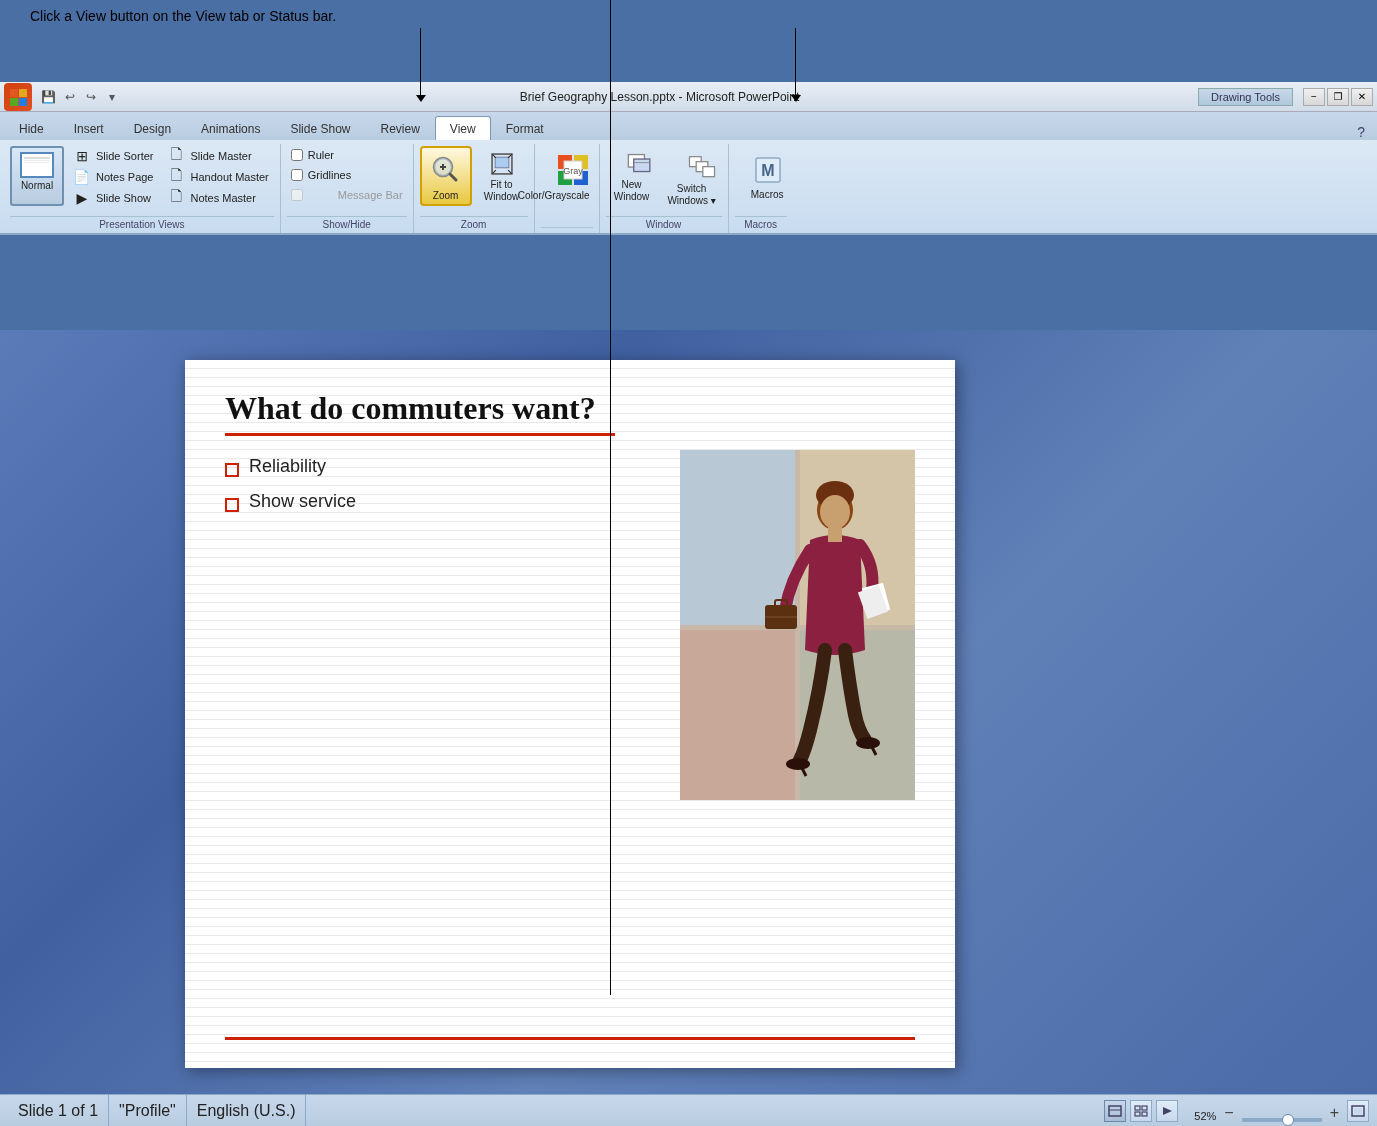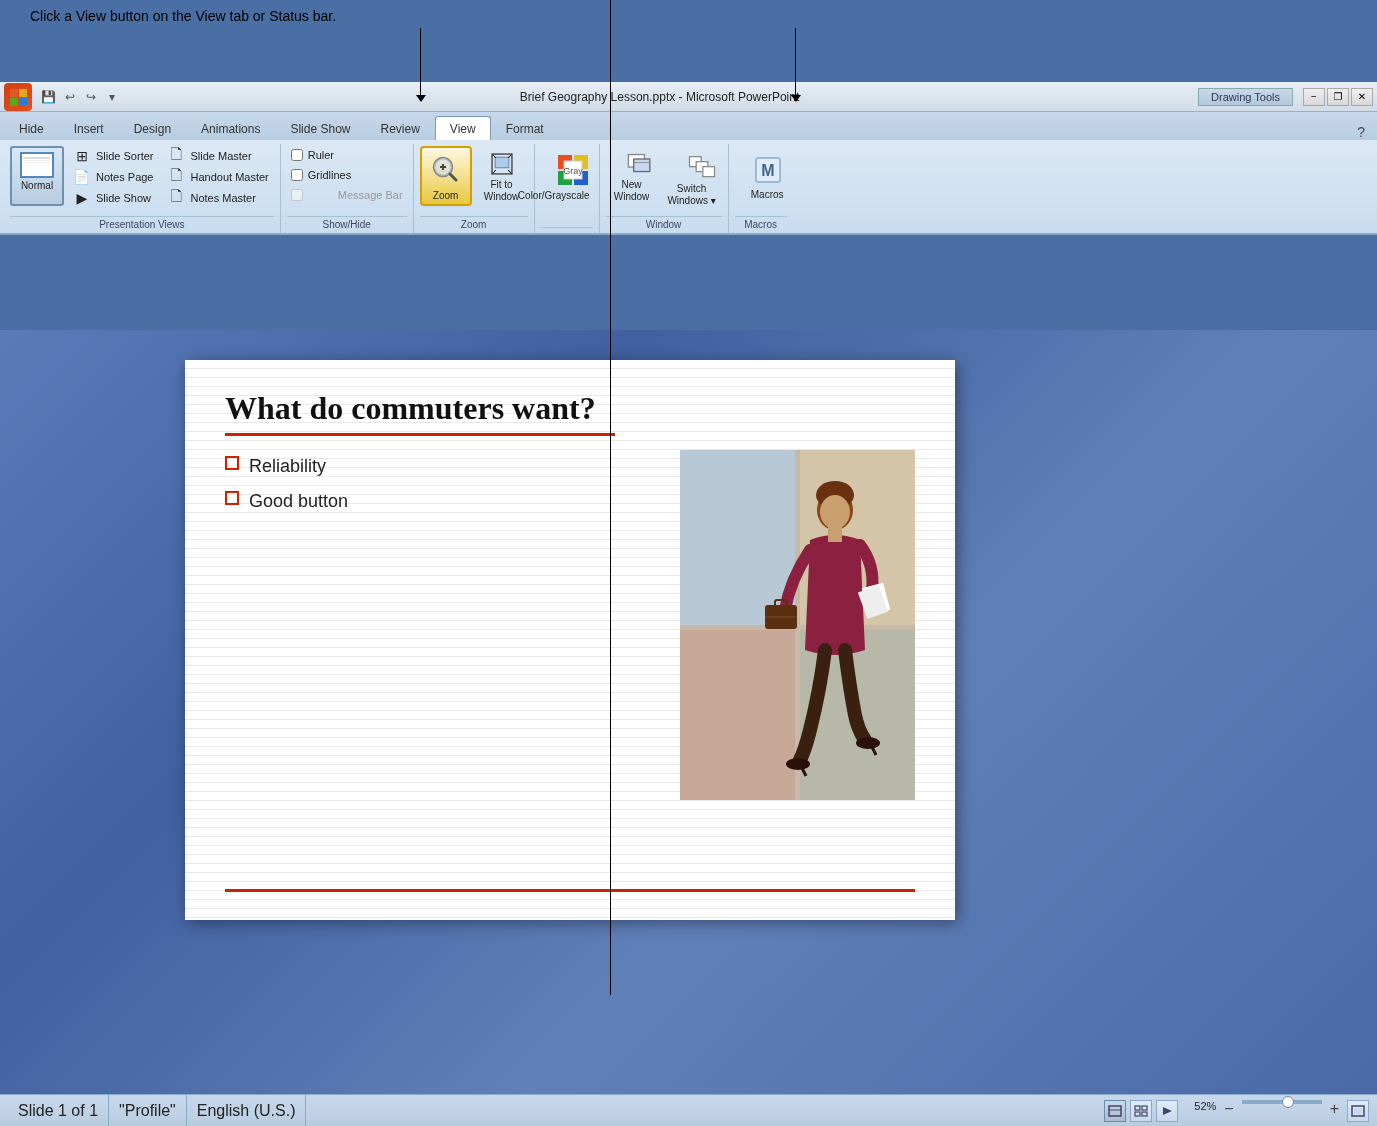--- a/index.html
+++ b/index.html
@@ -340,21 +340,21 @@
       background: linear-gradient(135deg, #5a7ab8 0%, #4060a0 30%, #6080b8 60%, #4a6aa8 100%);
       overflow: hidden;
     }
 
     
     .slide-canvas {
       position: absolute;
       top: 30px;
       left: 185px;
       width: 770px;
-      height: 560px;
+      height: 708px;
       background: white;
       box-shadow: 3px 3px 15px rgba(0,0,0,0.4);
     }
 
     
     .slide-lines {
       position: absolute;
       top: 0; left: 0; right: 0; bottom: 0;
       background-image: repeating-linear-gradient(
         to bottom,
@@ -393,21 +393,21 @@
       height: 3px;
       background: #cc2200;
     }
 
     .slide-bullets {
       list-style: none;
       margin-bottom: 16px;
     }
     .slide-bullets li {
       display: flex;
-      align-items: flex-start;
+      align-items: flex-end;
       gap: 10px;
       font-size: 18px;
       color: #222;
       margin-bottom: 14px;
       font-family: Arial, sans-serif;
     }
     .bullet-box {
       width: 14px;
       height: 14px;
       border: 2px solid #cc2200;
@@ -460,21 +460,21 @@
       color: #222;
       padding: 0 10px;
       border-right: 1px solid #8aaac8;
       height: 100%;
       display: flex;
       align-items: center;
     }
     .status-spacer { flex: 1; }
     .status-right {
       display: flex;
-      align-items: flex-start;
+      align-items: flex-end;
       gap: 4px;
     }
     .view-btn-status {
       width: 22px;
       height: 22px;
       border: 1px solid #8aaac8;
       background: linear-gradient(to bottom, #e0ecf8, #c8d8ec);
       display: flex;
       align-items: center;
       justify-content: center;
@@ -768,21 +768,21 @@
     <div class="slide-content">
       <div class="slide-title">What do commuters want?</div>
       <div class="slide-red-line"></div>
       <ul class="slide-bullets">
         <li>
           <div class="bullet-box"></div>
           <span>Reliability</span>
         </li>
         <li>
           <div class="bullet-box"></div>
-          <span>Good button</span>
+          <span>Show service</span>
         </li>
       </ul>
     </div>
 
     <div class="commuter-image">
       <svg class="commuter-bg" viewBox="0 0 235 350" xmlns="http://www.w3.org/2000/svg">
 
         <rect x="0" y="0" width="235" height="350" fill="#c8b8a8"></rect>
         <rect x="0" y="0" width="115" height="175" fill="#b8c8d4"></rect>
         <rect x="120" y="0" width="115" height="175" fill="#d4c4a8"></rect>

